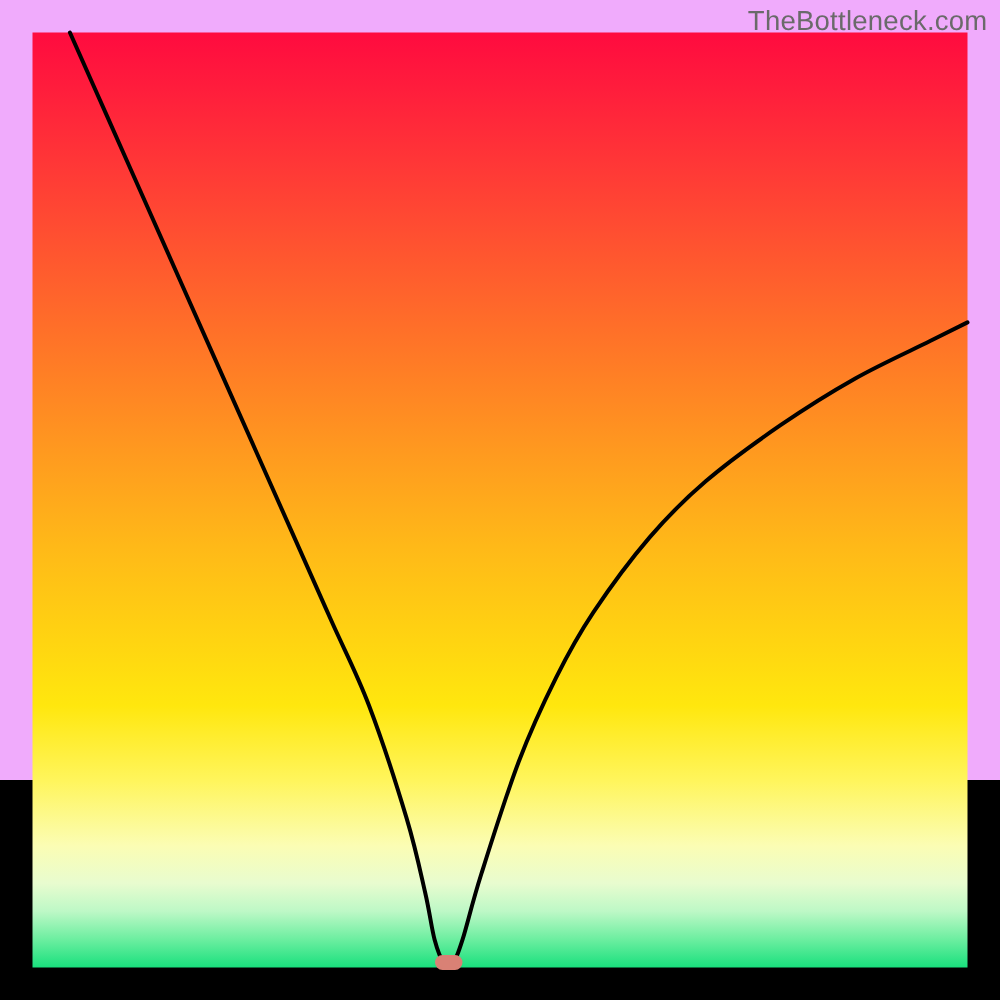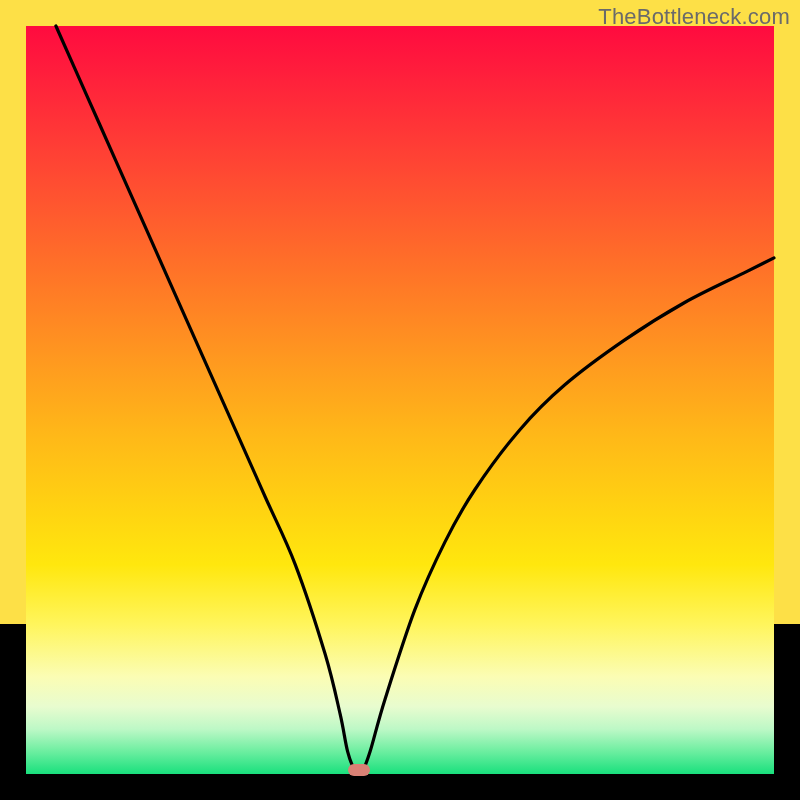--- a/index.html
+++ b/index.html
@@ -10,21 +10,21 @@
     background: #000;
     overflow: hidden;
     font-family: Arial, Helvetica, sans-serif;
   }
   .frame {
     position: absolute;
     left: 0;
     top: 0;
     width: 800px;
     height: 624px;
-    background: #fde047;
+    background: #f0abfc;
   }
   .plot-area {
     position: absolute;
     left: 26px;
     top: 26px;
     width: 748px;
     height: 748px;
     
     background: linear-gradient(to bottom,
       #ff0b3f 0%,

